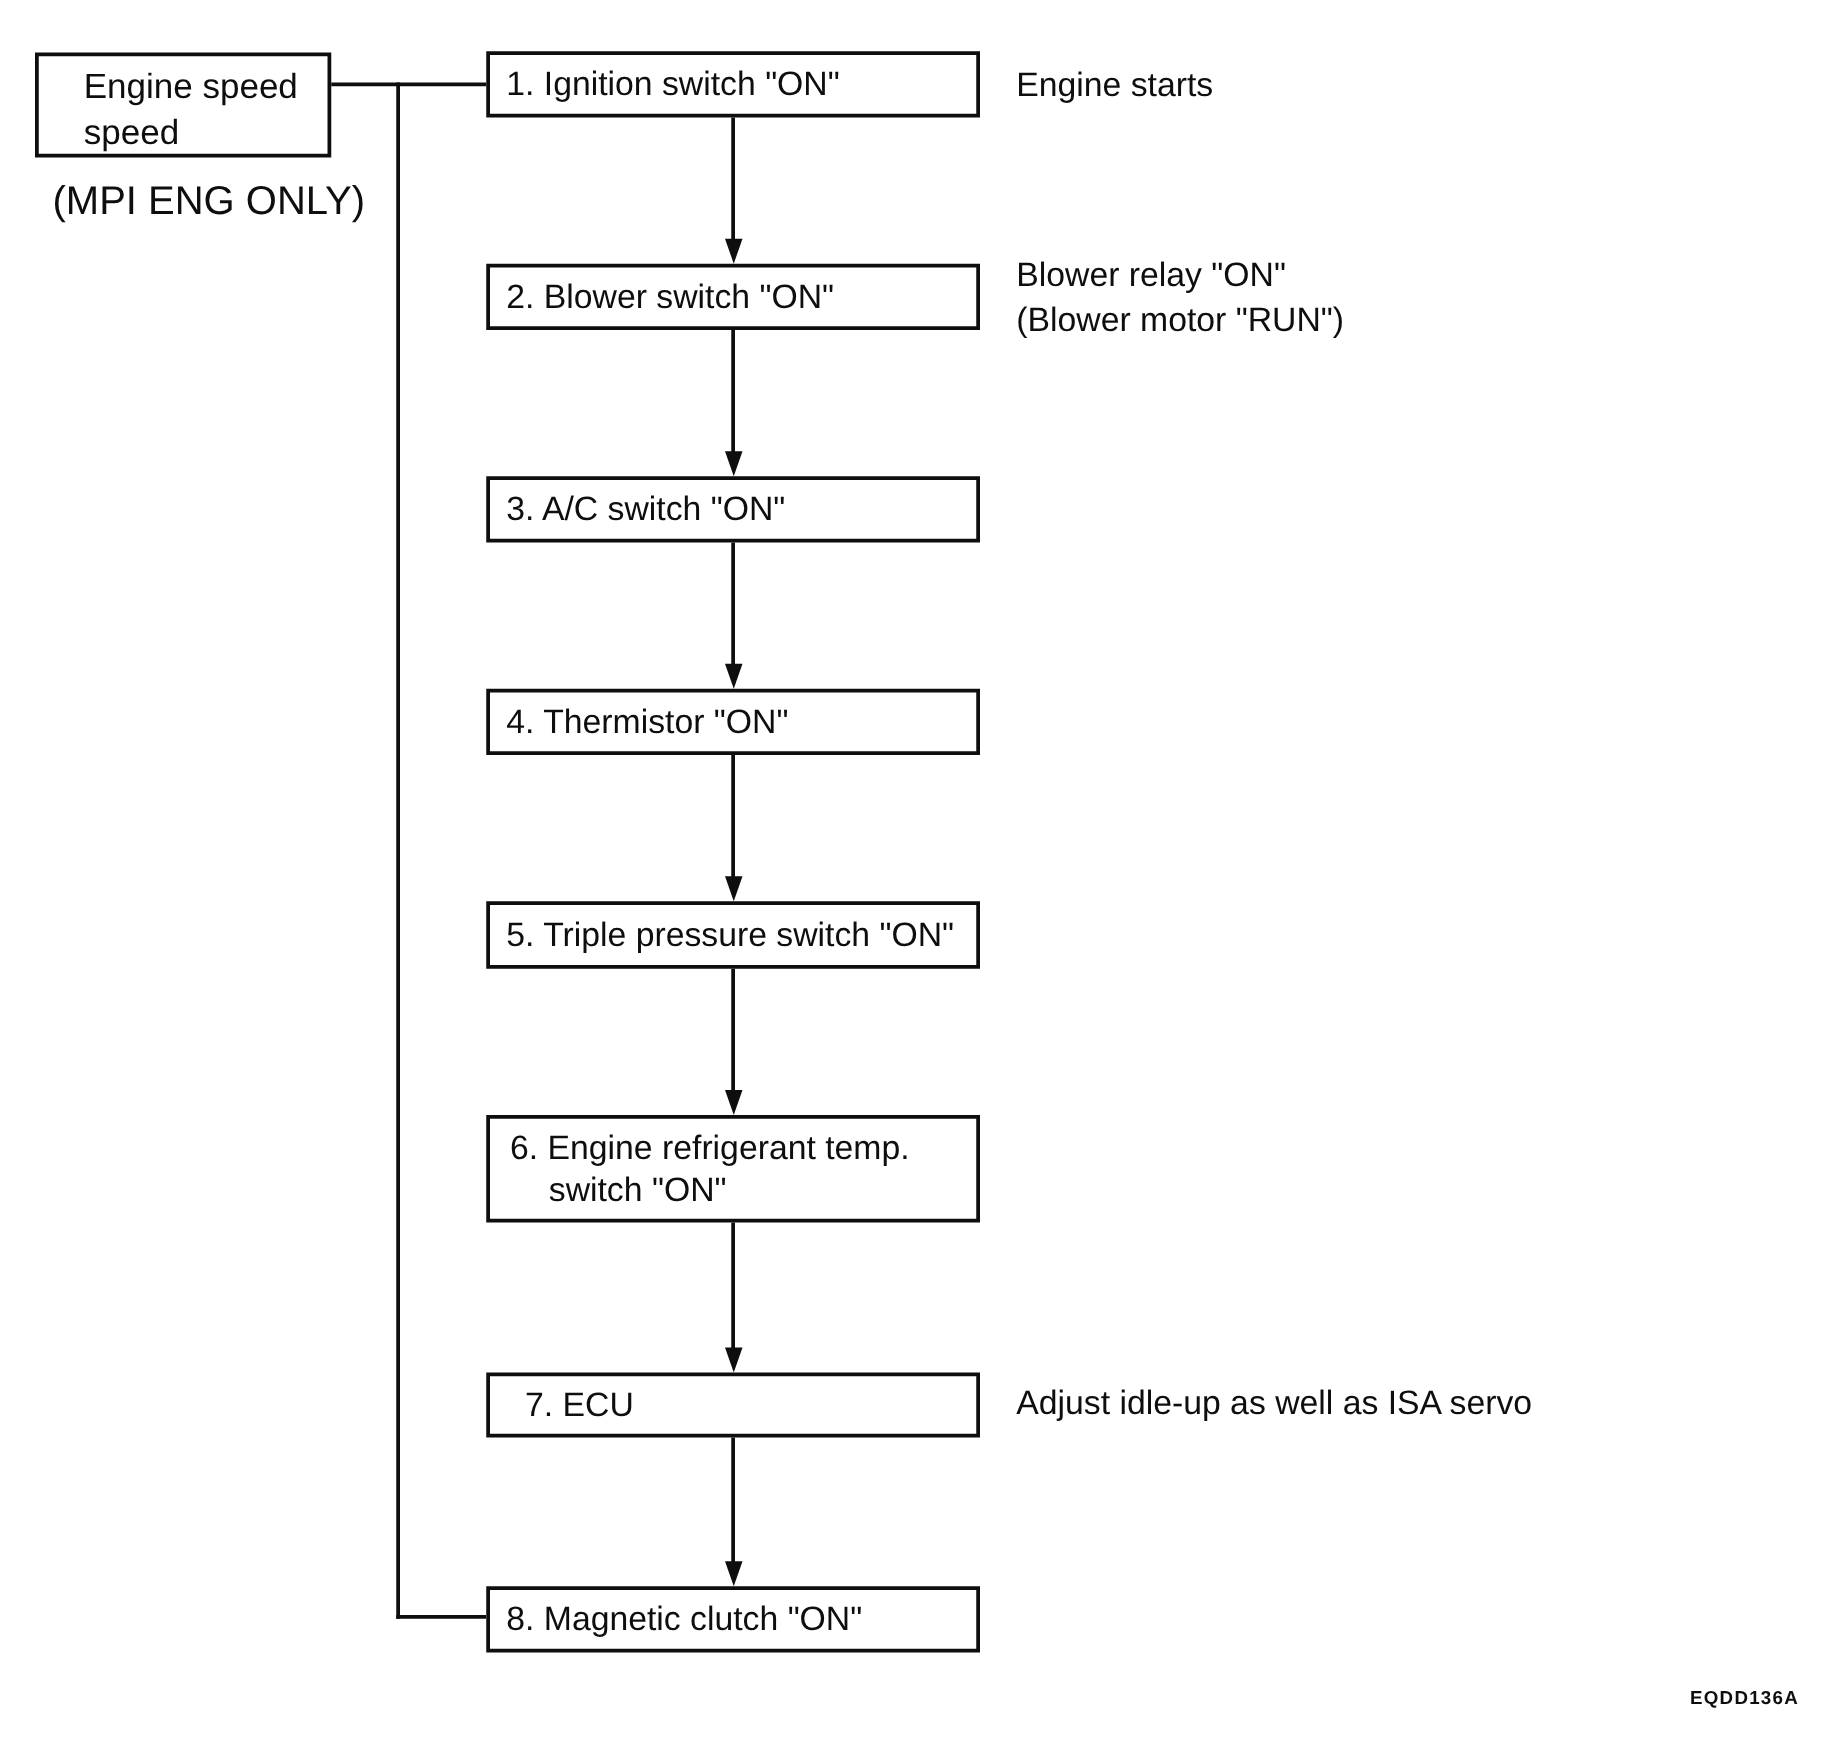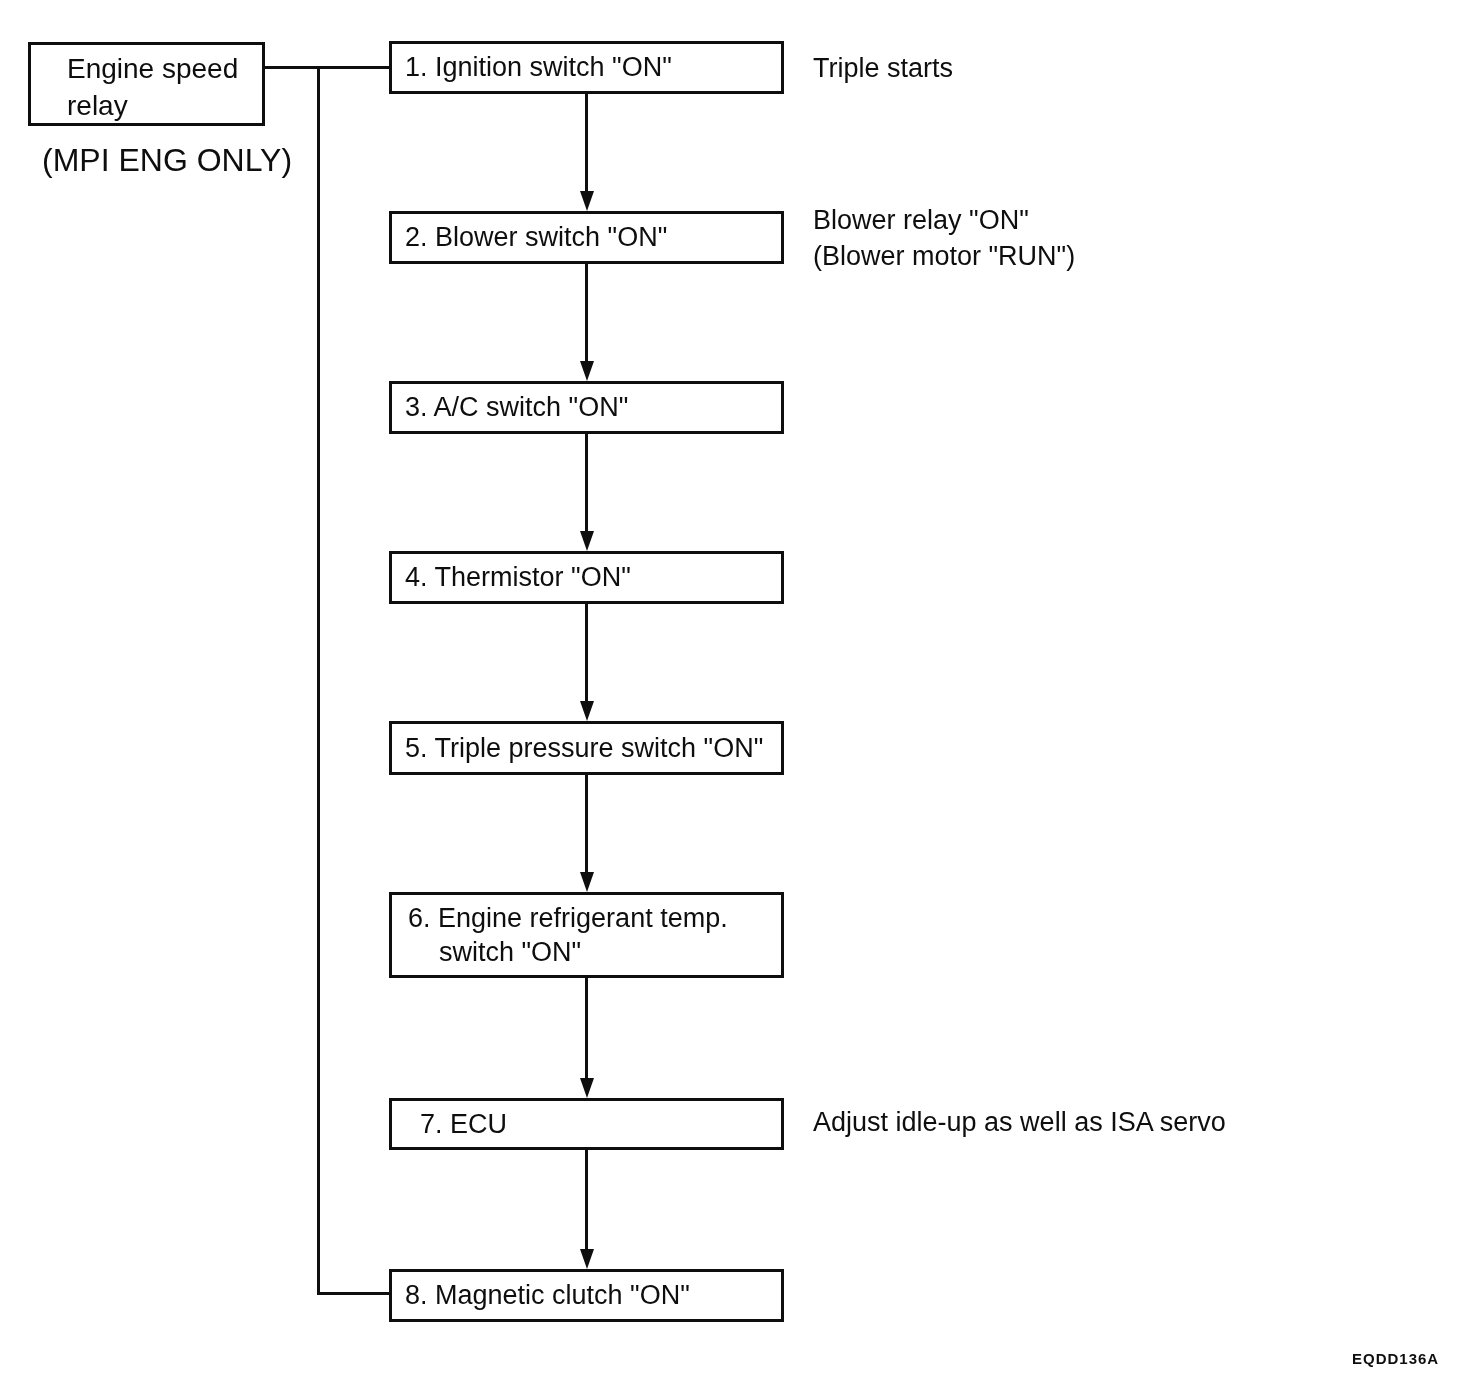--- a/index.html
+++ b/index.html
@@ -119,21 +119,21 @@
   .a6 { top: 962px;  height: 120px; }
   .a7 { top: 1134px; height: 119px; }
 </style>
 </head>
 <body>
 
 <div class="canvas">
 
   <div class="box source-box">
     <div>Engine speed</div>
-    <div>relay</div>
+    <div>speed</div>
   </div>
   <div class="mpi">(MPI ENG ONLY)</div>
 
   <div class="line hline1"></div>
   <div class="line vline"></div>
   <div class="line hline2"></div>
 
   <div class="box step b1">
     <span>1. Ignition switch "ON"</span>
   </div>
@@ -183,21 +183,21 @@
   <div class="arrow a6">
     <div class="stem"></div>
     <div class="head"></div>
   </div>
   <div class="arrow a7">
     <div class="stem"></div>
     <div class="head"></div>
   </div>
 
   <div class="note n1">
-    <div>Triple starts</div>
+    <div>Engine starts</div>
   </div>
   <div class="note n2">
     <div>Blower relay "ON"</div>
     <div>(Blower motor "RUN")</div>
   </div>
   <div class="note n7">
     <div>Adjust idle-up as well as ISA servo</div>
   </div>
 
   <div class="figcode">EQDD136A</div>

